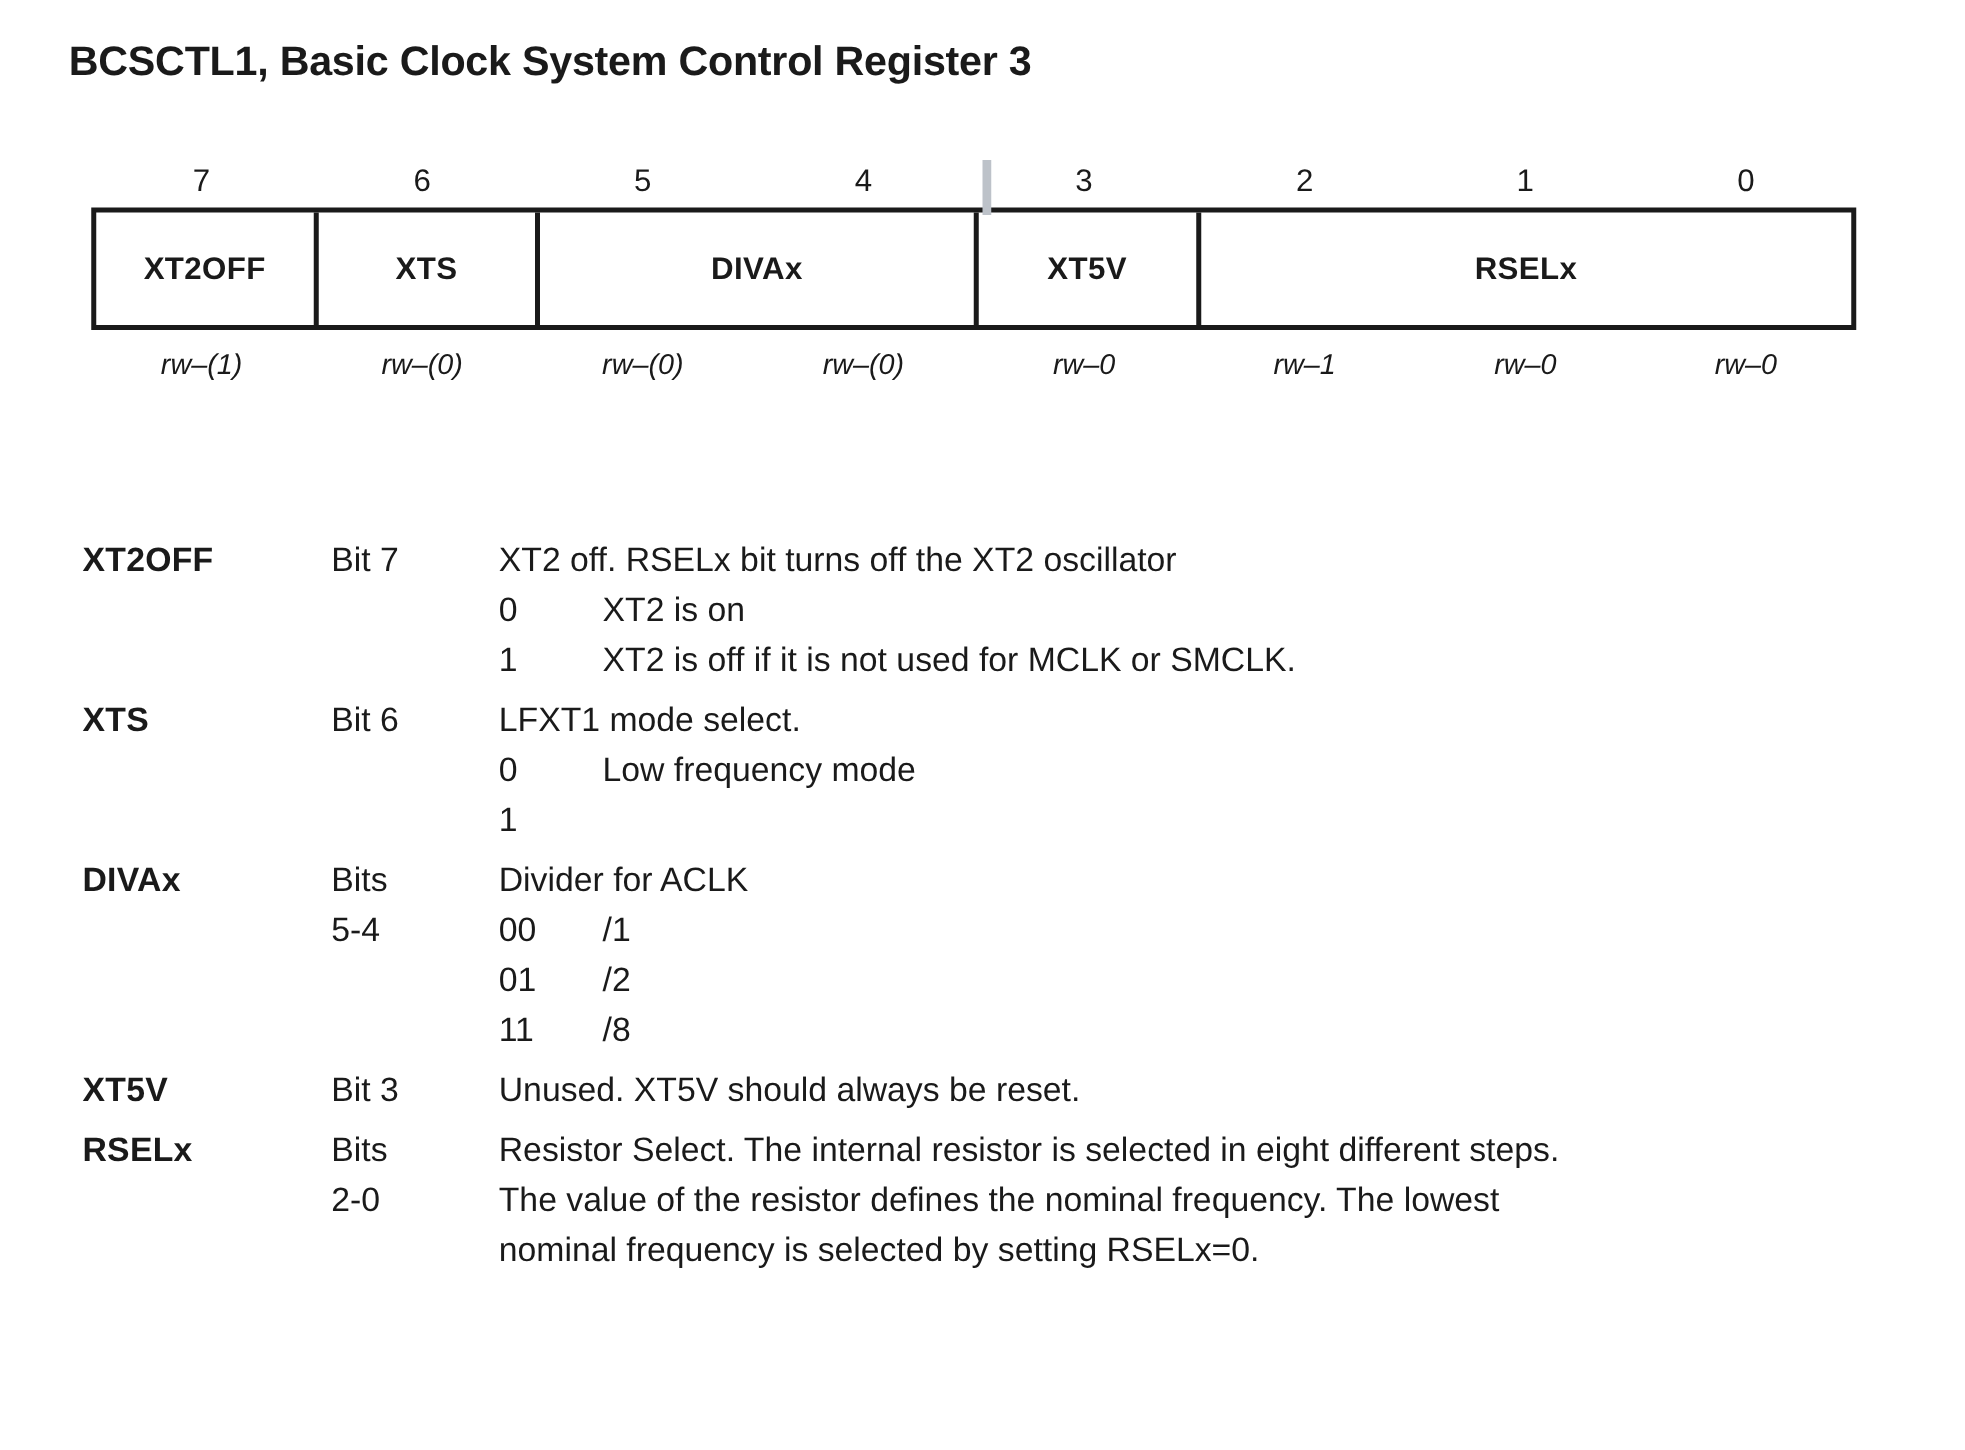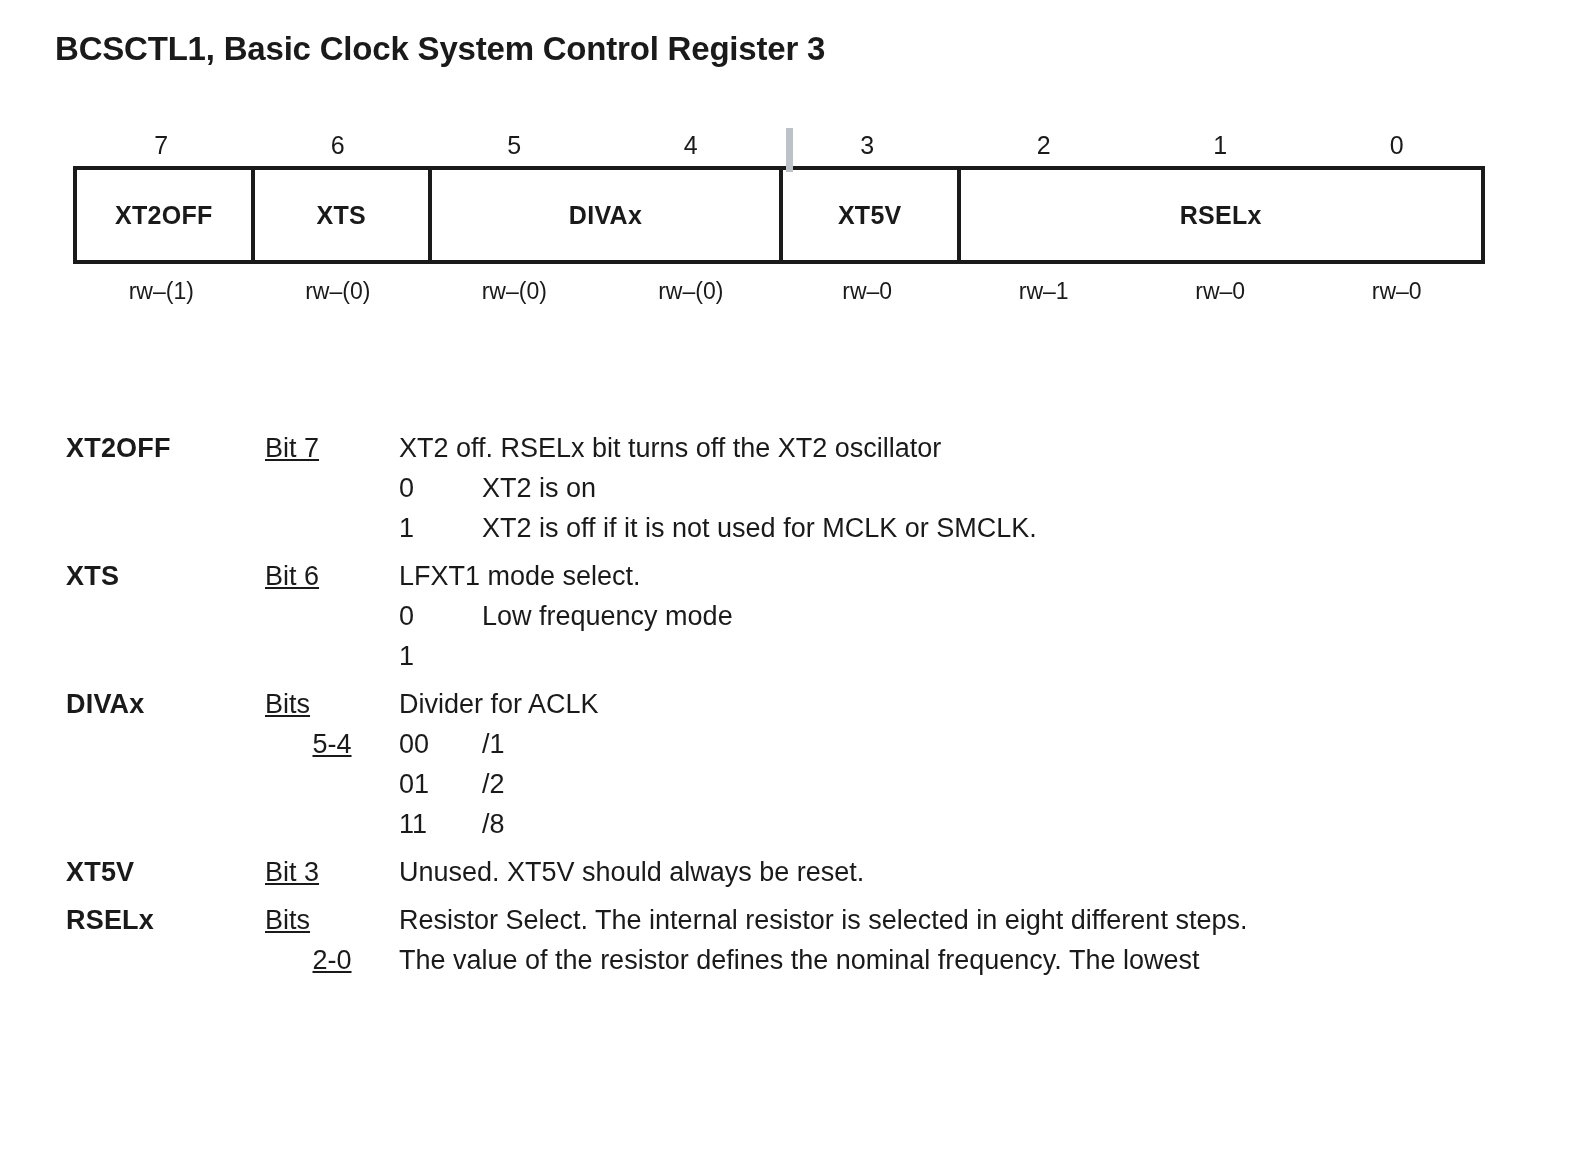--- a/index.html
+++ b/index.html
@@ -71,20 +71,21 @@
 
   .rw-row {
     display: flex;
     width: 100%;
     margin-top: 14px;
   }
   .rw-cell {
     flex: 1 1 0;
     text-align: center;
     font-size: 23px;
+    font-style: italic;
   }
 
   
   .byte-tick {
     position: absolute;
     left: 786px;
     top: 128px;
     width: 7px;
     height: 44px;
     background: #bdc2c9;
@@ -109,23 +110,22 @@
     font-size: 27px;
     font-weight: bold;
     line-height: 40px;
     letter-spacing: 0.2px;
   }
   .f-bits {
     width: 134px;
     flex: 0 0 134px;
     font-size: 27px;
     line-height: 40px;
-    text-decoration: underline;
-  }
-  .f-bits .bits-line2 { display: block; text-align: center; }
+  }
+  .f-bits .bits-line2 { display: block; }
   .f-desc {
     flex: 1 1 auto;
     font-size: 27px;
     line-height: 40px;
   }
   .desc-head { display: block; white-space: nowrap; }
   .desc-line { display: block; white-space: nowrap; }
 
   
   .opt {
@@ -254,16 +254,17 @@
 
   <div class="field-row">
     <div class="f-name">RSELx</div>
     <div class="f-bits">
       <span>Bits</span>
       <span class="bits-line2">2-0</span>
     </div>
     <div class="f-desc">
       <span class="desc-head">Resistor Select. The internal resistor is selected in eight different steps.</span>
       <span class="desc-line">The value of the resistor defines the nominal frequency. The lowest</span>
+      <span class="desc-line">nominal frequency is selected by setting RSELx=0.</span>
     </div>
   </div>
 
 </div>
 
 </body></html>

